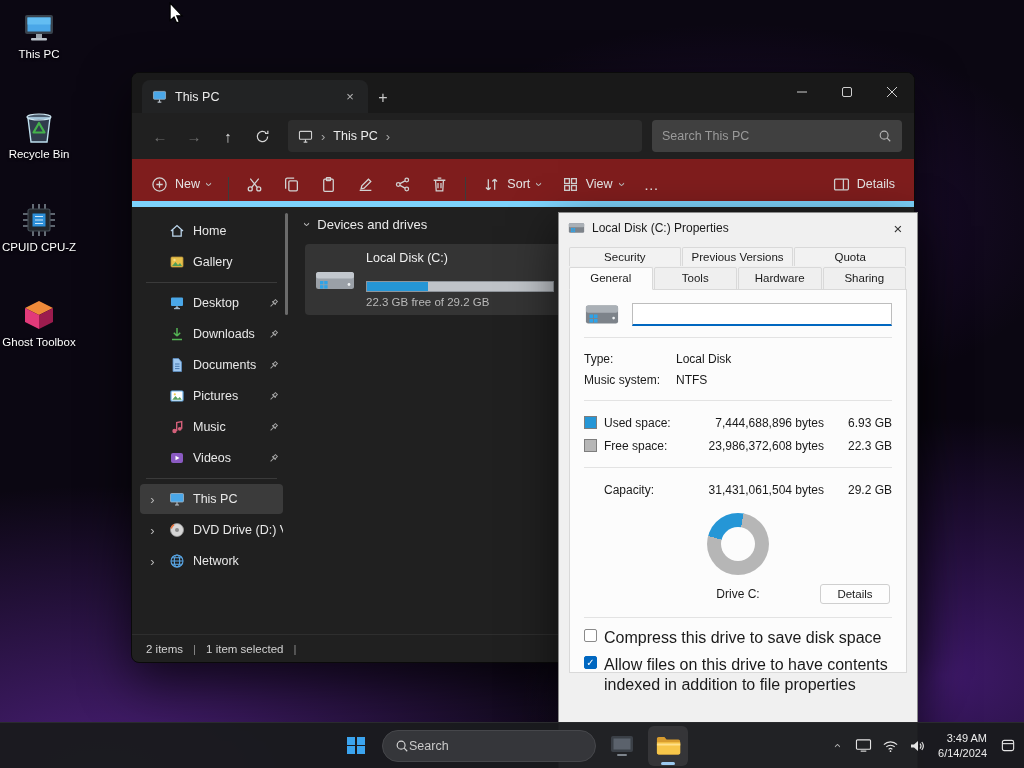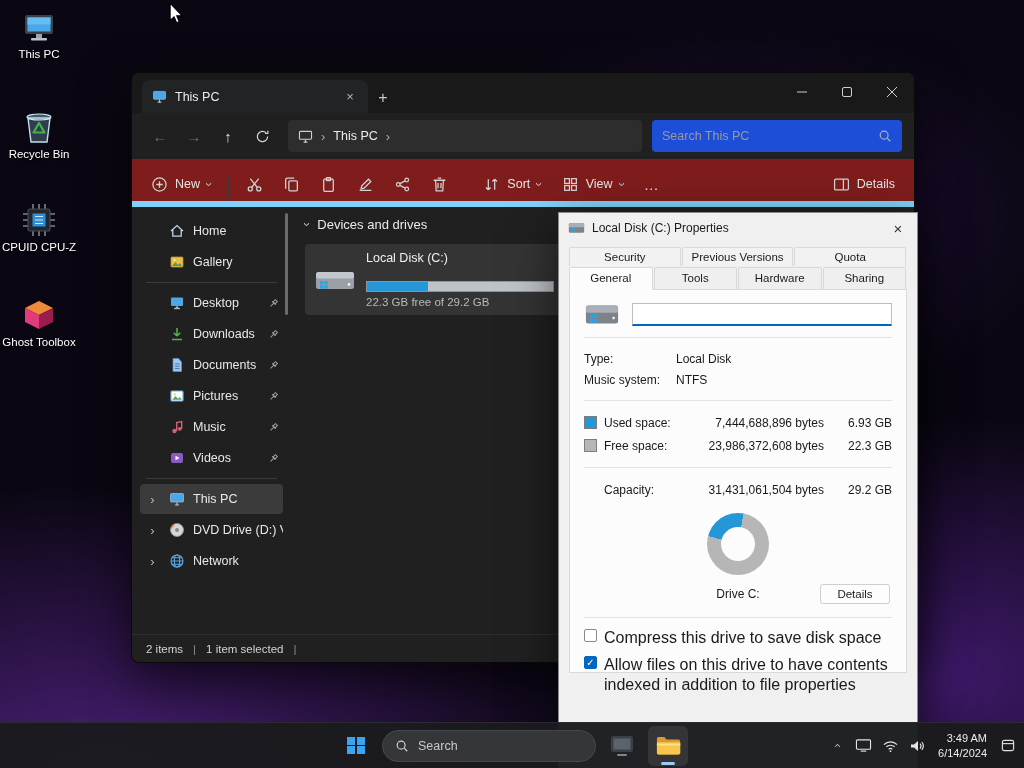--- a/index.html
+++ b/index.html
@@ -30,21 +30,21 @@
   .newtab{width:30px;height:30px;color:#c9c9c9;font-size:16px;display:flex;align-items:center;justify-content:center}
   .wctrls{position:absolute;right:0;top:0;height:38px;display:flex}
   .wctrls button{width:45px;height:38px;display:flex;align-items:center;justify-content:center}
   .wctrls svg{stroke:#cfcfcf;stroke-width:1;fill:none}
 
   .navbar{height:46px;display:flex;align-items:center;padding:0 12px;gap:2px;background:#202020;flex:0 0 auto}
   .navbtn{width:32px;height:32px;border-radius:4px;display:flex;align-items:center;justify-content:center;font-size:15px;color:#dedede}
   .navbtn.dim{color:#6f6f6f}
   .crumbbar{flex:1;height:32px;background:#2d2d2d;border-radius:4px;margin:0 8px;display:flex;align-items:center;gap:8px;padding:0 10px;color:#ececec;font-size:12.5px}
   .crumbbar .chev{color:#a8a8a8}
-  .searchbox{width:250px;height:32px;background:#1d4ed8;border-radius:4px;display:flex;align-items:center;padding:0 10px;gap:23px}
+  .searchbox{width:250px;height:32px;background:#404040;border-radius:4px;display:flex;align-items:center;padding:0 10px;gap:23px}
   .searchbox input{font-size:12.5px;color:#dcdcdc}
   .searchbox input::placeholder{color:#9a9a9a}
 
   .toolbar{height:48px;display:flex;align-items:flex-end;padding:0 10px;gap:2px;background:#7f1d1d;border-bottom:6px solid #7dd3fc;flex:0 0 auto}
   .tbtn{height:34px;border-radius:4px;display:flex;align-items:center;justify-content:center;gap:7px;padding:0 9px;color:#e4e4e4;font-size:12.5px}
   .tbtn svg{stroke:#d2d2d2;stroke-width:1.2;fill:none;width:17px;height:17px}
   .tdiv{width:1px;height:24px;background:#3c3c3c;margin:0 6px}
   .chev{display:inline-block;font-size:13px;line-height:1;color:#b8b8b8}
   .chev.down{transform:rotate(90deg)}
   .chev.up{transform:rotate(-90deg)}
@@ -109,21 +109,21 @@
   .btn.disabled{color:#9d9d9d;background:#f3f3f3;border-color:#d6d6d6}
 
   
   .taskbar{position:absolute;left:0;bottom:0;width:1024px;height:46px;background:rgba(26,27,30,.97);border-top:1px solid #2a2b2e;z-index:20}
   .tb-center{position:absolute;left:50%;transform:translateX(-50%);height:100%;display:flex;align-items:center;gap:6px}
   .tb-btn{width:40px;height:40px;border-radius:6px;display:flex;align-items:center;justify-content:center;position:relative}
   .tb-btn.open{background:rgba(255,255,255,.09)}
   .tb-btn.open::after{content:"";position:absolute;bottom:1px;left:50%;transform:translateX(-50%);width:14px;height:3px;border-radius:2px;background:#9ccaf0}
   .winlogo{display:grid;grid-template-columns:8px 8px;grid-template-rows:8px 8px;gap:1.5px}
   .winlogo i{background:#3ba4ef}
-  .tb-search{width:214px;height:32px;border-radius:16px;background:#35363a;border:1px solid #46474b;display:flex;align-items:center;gap:9px;padding:0 12px;color:#d6d6d6}
+  .tb-search{width:214px;height:32px;border-radius:16px;background:#35363a;border:1px solid #46474b;display:flex;align-items:center;padding:0 12px;color:#d6d6d6}
   .tb-search input{font-size:12.5px}
   .tb-search input::placeholder{color:#c9c9c9}
   .tb-tray{position:absolute;right:6px;top:0;height:100%;display:flex;align-items:center;gap:7px;color:#e3e3e3}
   .trayic{display:flex;align-items:center;justify-content:center;width:20px;height:28px}
   .trayic svg{stroke:#e3e3e3;stroke-width:1.2;fill:none}
   .clock{text-align:right;font-size:11px;line-height:1.35;color:#ececec;margin:0 4px}
 </style>
 </head>
 <body>
 

